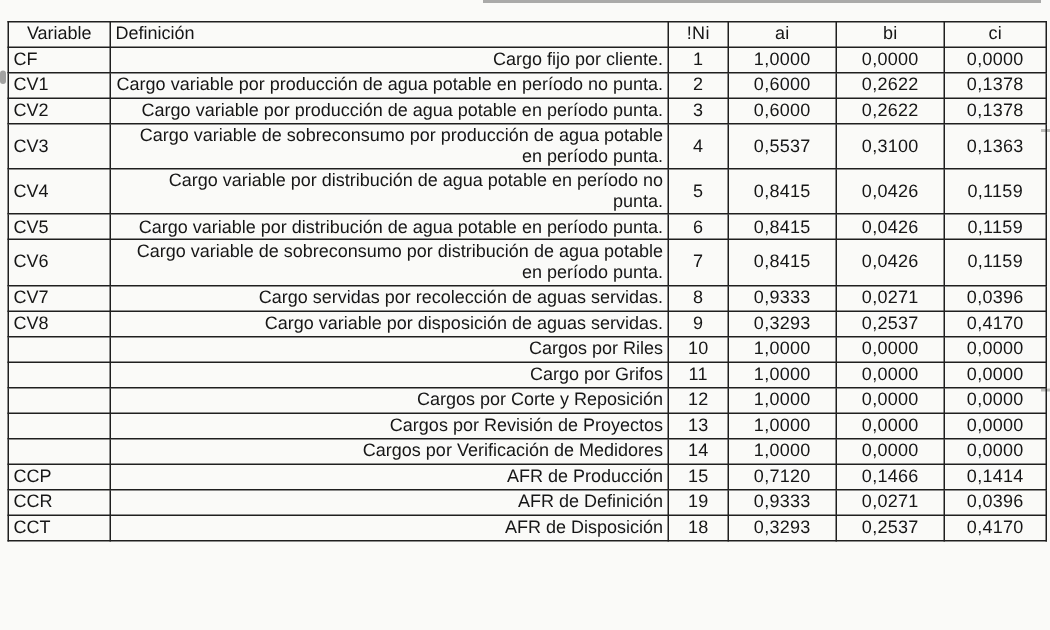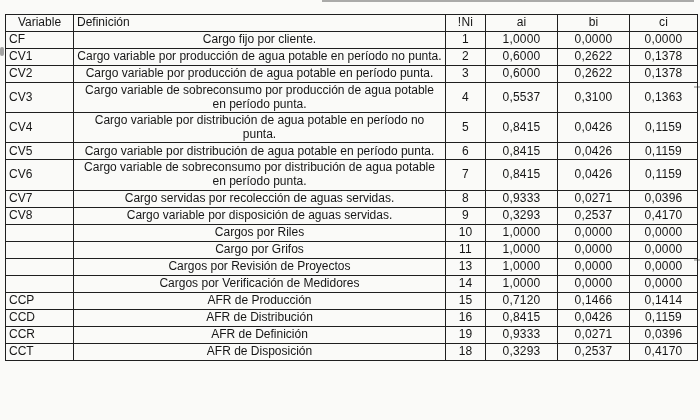--- a/index.html
+++ b/index.html
@@ -40,21 +40,21 @@
     line-height:13.6px;
     padding:1px 3px;
     vertical-align:middle;
     font-weight:normal;
     color:var(--ink);
     overflow:hidden;
   }
   .tariff tr{ height:17px; }
   .tariff thead th{ text-align:center; }
   .col-variable{ text-align:left; }
-  .col-definicion{ text-align:center; padding-left:5px; padding-right:4px; }
+  .col-definicion{ text-align:right; padding-left:5px; padding-right:4px; }
   .col-ni, .col-ai, .col-bi, .col-ci{ text-align:center; letter-spacing:.2px; }
 </style>
 </head>
 <body>
 
 <div class="page">
 
   <div class="artifact top-line"></div>
   <div class="artifact left-tick"></div>
   <div class="artifact right-streak-1"></div>
@@ -163,20 +163,28 @@
         <tr>
           <td class="col-variable"></td>
           <td class="col-definicion">Cargo por Grifos</td>
           <td class="col-ni">11</td>
           <td class="col-ai">1,0000</td>
           <td class="col-bi">0,0000</td>
           <td class="col-ci">0,0000</td>
         </tr>
         <tr>
           <td class="col-variable"></td>
+          <td class="col-definicion">Cargos por Corte y Reposición</td>
+          <td class="col-ni">12</td>
+          <td class="col-ai">1,0000</td>
+          <td class="col-bi">0,0000</td>
+          <td class="col-ci">0,0000</td>
+        </tr>
+        <tr>
+          <td class="col-variable"></td>
           <td class="col-definicion">Cargos por Revisión de Proyectos</td>
           <td class="col-ni">13</td>
           <td class="col-ai">1,0000</td>
           <td class="col-bi">0,0000</td>
           <td class="col-ci">0,0000</td>
         </tr>
         <tr>
           <td class="col-variable"></td>
           <td class="col-definicion">Cargos por Verificación de Medidores</td>
           <td class="col-ni">14</td>
@@ -186,28 +194,20 @@
         </tr>
         <tr>
           <td class="col-variable">CCP</td>
           <td class="col-definicion">AFR de Producción</td>
           <td class="col-ni">15</td>
           <td class="col-ai">0,7120</td>
           <td class="col-bi">0,1466</td>
           <td class="col-ci">0,1414</td>
         </tr>
         <tr>
-          <td class="col-variable">CCD</td>
-          <td class="col-definicion">AFR de Distribución</td>
-          <td class="col-ni">16</td>
-          <td class="col-ai">0,8415</td>
-          <td class="col-bi">0,0426</td>
-          <td class="col-ci">0,1159</td>
-        </tr>
-        <tr>
           <td class="col-variable">CCR</td>
           <td class="col-definicion">AFR de Definición</td>
           <td class="col-ni">19</td>
           <td class="col-ai">0,9333</td>
           <td class="col-bi">0,0271</td>
           <td class="col-ci">0,0396</td>
         </tr>
         <tr>
           <td class="col-variable">CCT</td>
           <td class="col-definicion">AFR de Disposición</td>

